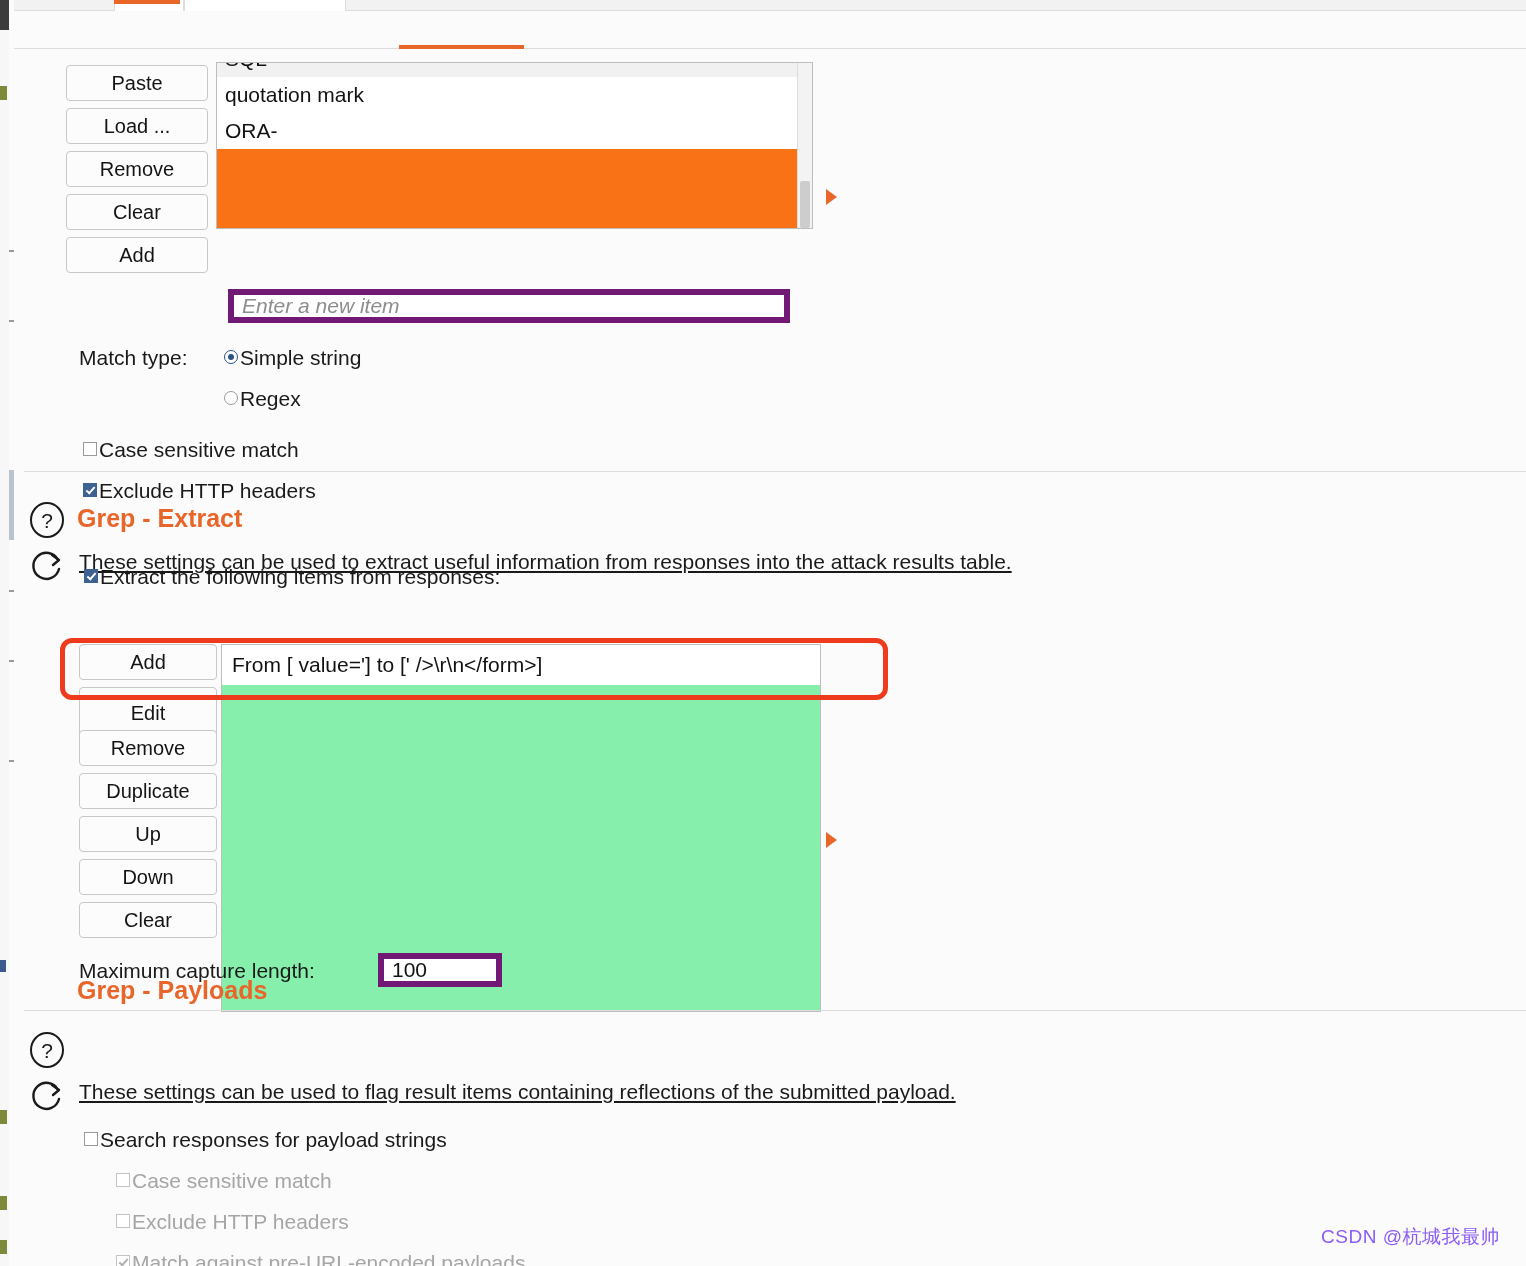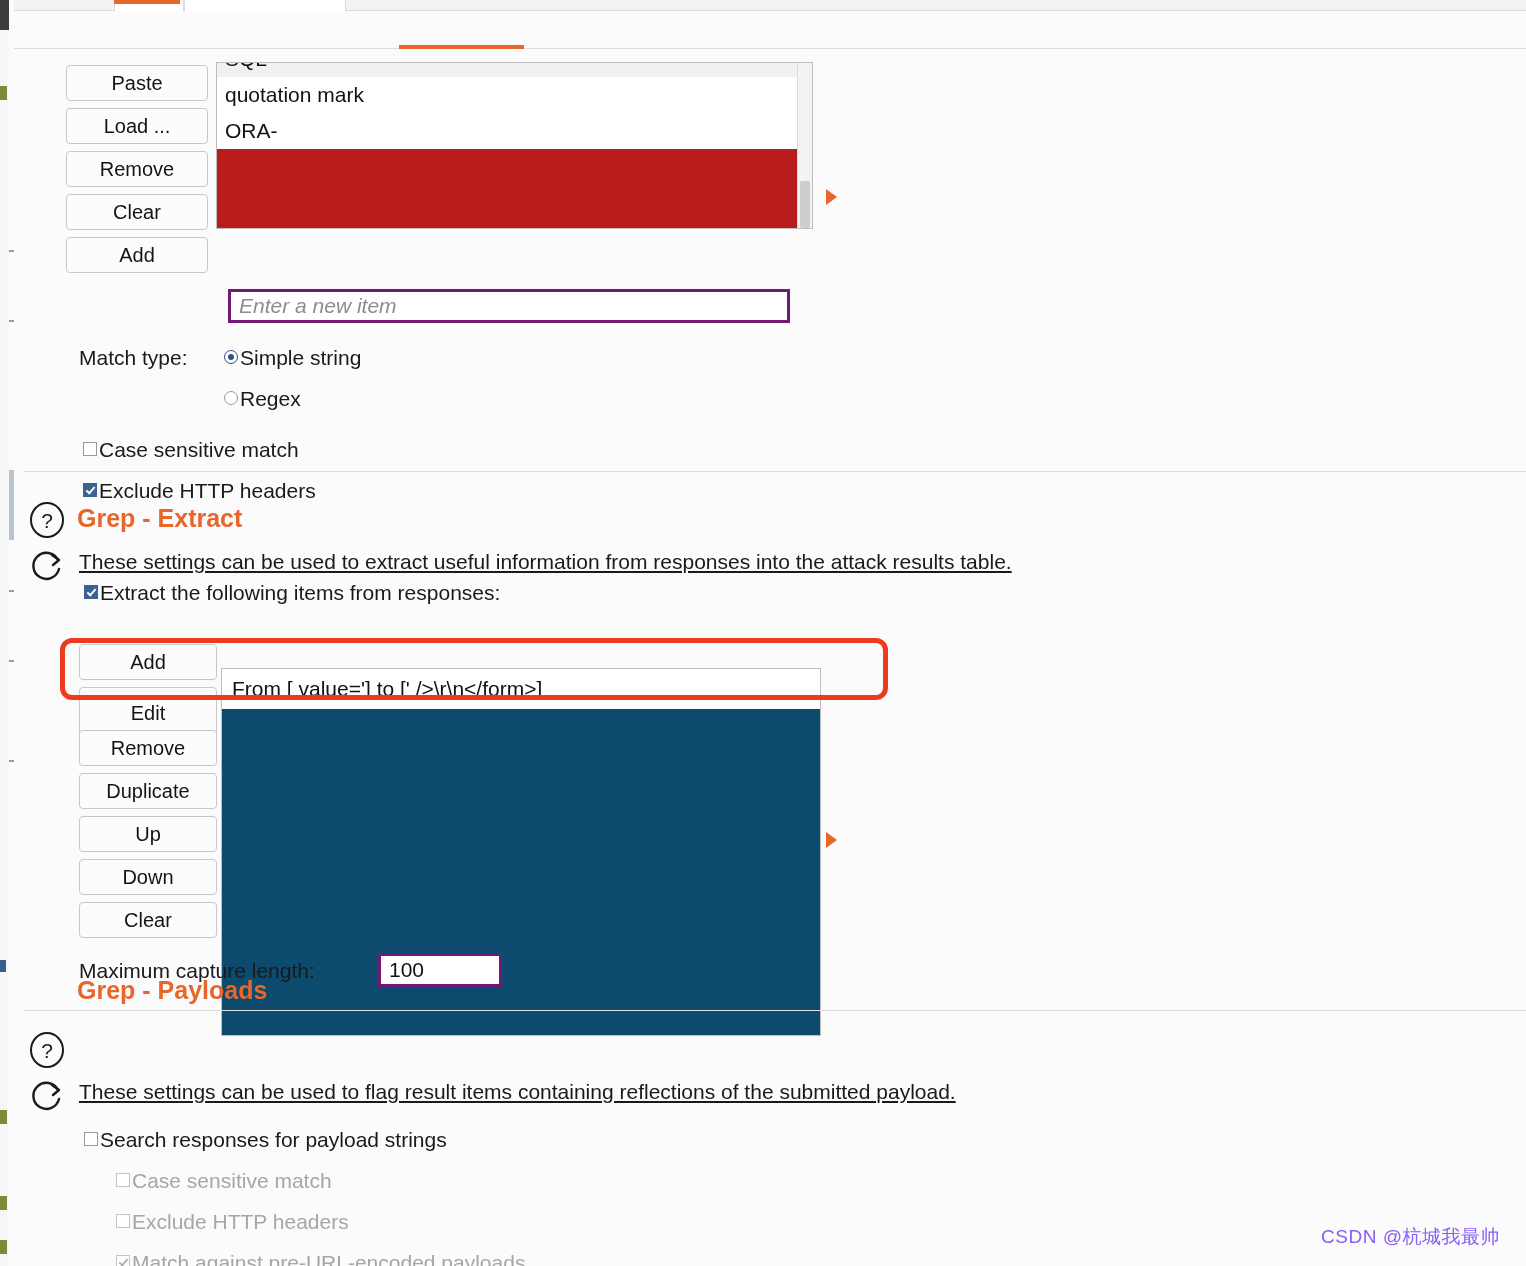--- a/index.html
+++ b/index.html
@@ -150,41 +150,41 @@
     font-size: 20px;
     color: #141414;
     text-align: center;
     cursor: default;
     font-family: "Liberation Sans", sans-serif;
     padding: 0;
   }
 
   .listbox {
     box-sizing: border-box;
-    background: #b91c1c;
+    background: #f97316;
     border: 1px solid #bdbdbd;
     overflow: hidden;
     position: relative;
   }
   .listrow {
     font-size: 21px;
     color: #121212;
     padding: 0 8px;
     line-height: 36px;
     height: 36px;
     white-space: nowrap;
     overflow: hidden;
   }
   .listrow.odd { background: #f1f1f1; }
   .listrow.even { background: #ffffff; }
 
   .textinput {
     box-sizing: border-box;
     background: #ffffff;
-    border: 3px solid #701a75;
+    border: 6px solid #701a75;
     font-size: 21px;
     color: #121212;
     padding: 0 8px;
     font-family: "Liberation Sans", sans-serif;
     outline: none;
   }
   .textinput::placeholder {
     color: #8d8d8d;
     font-style: italic;
   }
@@ -384,33 +384,33 @@
       <text x="19" y="27" font-size="21" font-family="Liberation Sans, sans-serif" text-anchor="middle" fill="#1a1a1a">?</text>
     </svg>
     <svg class="reset-icon" style="left:14px;top:498px" viewBox="0 0 38 38">
       <path d="M30 14 A13 13 0 1 0 31 23" fill="none" stroke="#1a1a1a" stroke-width="2.4" stroke-linecap="round"></path>
       <path d="M24 9 L31 14 L25 19" fill="none" stroke="#1a1a1a" stroke-width="2.4" stroke-linecap="round" stroke-linejoin="round"></path>
     </svg>
 
     <div class="sec-title" style="position:absolute;left:63px;top:456px">Grep - Extract</div>
     <div class="sec-desc" style="position:absolute;left:65px;top:502px">These settings can be used to extract useful information from responses into the attack results table.</div>
 
-    <div style="position:absolute;left:70px;top:533px">
+    <div style="position:absolute;left:70px;top:517px">
       <span class="cb checked"></span><span class="lbl" style="margin-left:2px">Extract the following items from responses:</span>
     </div>
 
     <button class="btn" style="position:absolute;left:65px;top:596px;width:138px;height:36px">Add</button>
     <button class="btn" style="position:absolute;left:65px;top:639px;width:138px;height:52px">Edit</button>
     <button class="btn" style="position:absolute;left:65px;top:682px;width:138px;height:36px">Remove</button>
     <button class="btn" style="position:absolute;left:65px;top:725px;width:138px;height:36px">Duplicate</button>
     <button class="btn" style="position:absolute;left:65px;top:768px;width:138px;height:36px">Up</button>
     <button class="btn" style="position:absolute;left:65px;top:811px;width:138px;height:36px">Down</button>
     <button class="btn" style="position:absolute;left:65px;top:854px;width:138px;height:36px">Clear</button>
 
-    <div class="listbox" style="position:absolute;left:207px;top:620px;width:600px;height:368px;background:#0c4a6e">
+    <div class="listbox" style="position:absolute;left:207px;top:596px;width:600px;height:368px;background:#86efac">
       <div class="listrow even" style="line-height:40px;height:40px;font-size:21px;padding-left:10px">From [ value='] to [' /&gt;\r\n&lt;/form&gt;]</div>
     </div>
 
     <div class="arrow-marker" style="left:812px;top:784px"></div>
 
     <div class="lbl" style="position:absolute;left:65px;top:911px">Maximum capture length:</div>
     <input class="textinput" style="position: absolute; left: 364px; top: 905px; width: 124px; height: 34px;" value="100">
   </div>
 
   <div class="hr-line" style="left:10px;top:962px;width:1502px"></div>

